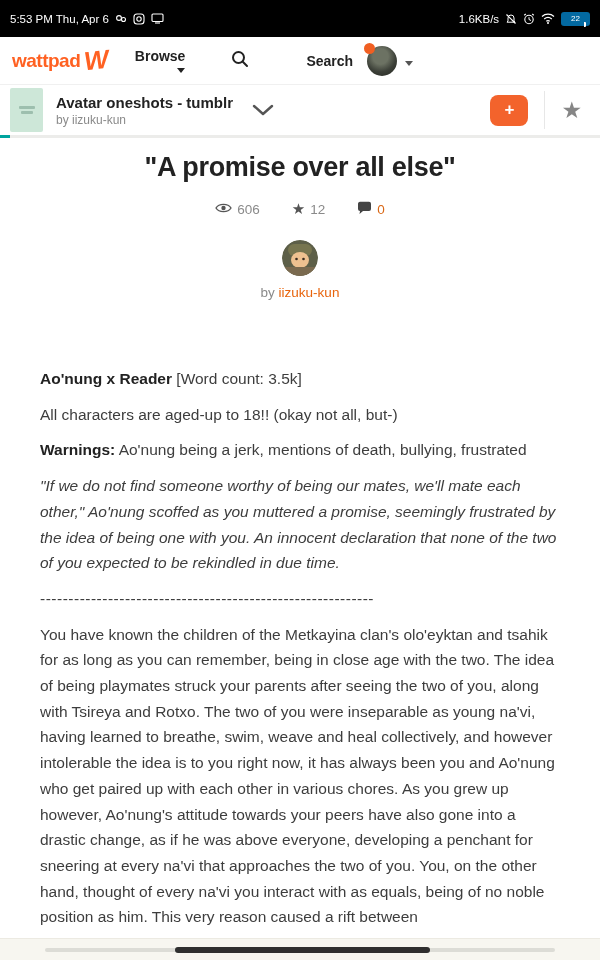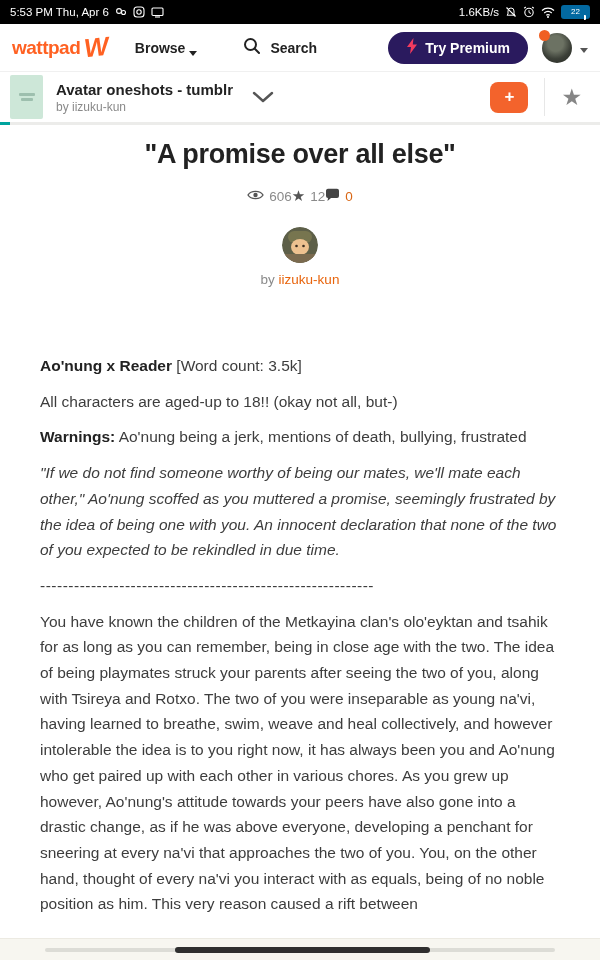--- a/index.html
+++ b/index.html
@@ -1,35 +1,35 @@
 <!DOCTYPE html>
 <html><head>
 <meta charset="utf-8">
 <style>
   * { margin:0; padding:0; box-sizing:border-box; }
   html,body { width:600px; height:960px; }
   body { font-family:"Liberation Sans","DejaVu Sans",sans-serif; background:#fff; position:relative; overflow:hidden; }
 
   
-  .status-bar { height:24px; background:#000; color:#fff; display:flex; align-items:center; padding:0 10px; font-size:11.5px; }
+  .status-bar { height:37px; background:#000; color:#fff; display:flex; align-items:center; padding:0 10px; font-size:11.5px; }
   .status-left { display:flex; align-items:center; gap:6px; }
   .status-right { margin-left:auto; display:flex; align-items:center; gap:6px; }
   .sicon { display:inline-flex; align-items:center; }
   .battery { border:7px solid #0369a1; border-radius:3px; font-size:8px; line-height:10px; padding:0 3px; height:12px; display:flex; align-items:center; position:relative; }
   .battery:after { content:""; position:absolute; right:-3px; top:3px; width:2px; height:5px; background:#fff; border-radius:0 1px 1px 0; }
 
   
   .app-header { height:48px; background:#fff; display:flex; align-items:center; padding:0 12px; border-bottom:1px solid #f0f0f0; }
   .logo { display:flex; align-items:center; gap:4px; cursor:pointer; }
   .logo-text { color:#ff6122; font-size:19px; font-weight:700; letter-spacing:-0.5px;text-align:center; }
   .logo-w { color:#ff6122; font-size:26px; font-weight:900; font-style:italic; transform:rotate(-6deg); }
-  .browse { display:flex; align-items:flex-end; gap:4px; margin-left:26px; font-size:14px; font-weight:700; color:#222; cursor:pointer; }
+  .browse { display:flex; align-items:flex-end; gap:4px; margin-left:26px; font-size:14px; font-weight:700; color:#222; cursor:pointer;flex-direction:column; }
   .caret { width:0; height:0; border-left:4px solid transparent; border-right:4px solid transparent; border-top:5px solid #222; display:inline-block; }
   .search-box { display:flex; align-items:center; gap:9px; margin-left:46px; cursor:pointer; }
-  .search-label { font-size:14px; font-weight:700; color:#222; }
+  .search-label { font-size:14px; font-weight:700; color:#222;margin-left:48px; }
   .premium-btn { margin-left:auto; background:#2a1a5e; color:#fff; border:none; border-radius:17px; height:32px; padding:0 18px; display:flex; align-items:center; gap:7px; font-size:14px; font-weight:700; cursor:pointer; font-family:inherit; }
   .hdr-avatar-wrap { position:relative; margin-left:14px; cursor:pointer; }
   .hdr-avatar { width:30px; height:30px; border-radius:50%; background:radial-gradient(circle at 45% 35%, #6c7263 0 30%, #3c4038 60%, #23251f 100%); }
   .noti-dot { position:absolute; top:-3px; left:-3px; width:11px; height:11px; border-radius:50%; background:#f05f22; }
   .hdr-caret { margin-left:8px; cursor:pointer; }
   .hdr-caret .caret { border-top-color:#555; }
 
   
   .story-bar { height:50px; background:#fff; display:flex; align-items:center; padding:0 10px; }
   .cover-thumb { width:33px; height:44px; background:#cde7d8; border-radius:2px; display:flex; flex-direction:column; align-items:center; justify-content:center; gap:2px; }
@@ -44,21 +44,21 @@
   .v-divider { width:1px; height:38px; background:#e7e7e7; margin:0 16px; }
   .fav-star { font-size:23px; color:#868686; cursor:pointer; line-height:1; margin-right:8px; }
 
   
   .progress-track { height:3px; background:#ececea; position:relative; }
   .progress-fill { position:absolute; left:0; top:0; bottom:0; width:10px; background:#00a49e; }
 
   
   .content { background:#fff; padding:14px 40px 40px 40px; }
   .part-title { text-align:center; font-size:27px; font-weight:700; color:#222; letter-spacing:-0.3px; }
-  .stats-row { display:flex; justify-content:center; align-items:center; gap:0; margin-top:17px; color:#8a8a8a; font-size:13.5px; }
+  .stats-row { display:flex; justify-content:center; align-items:center; gap:32px; margin-top:17px; color:#8a8a8a; font-size:13.5px; }
   .stat { display:flex; align-items:center; gap:5px; }
   .stat .num { color:#8a8a8a; }
   .stat .num.orange { color:#d96715; }
   .author-block { margin-top:22px; text-align:center; }
   .content-avatar { width:36px; height:36px; border-radius:50%; display:inline-block; overflow:hidden; }
   .byline { margin-top:5px; font-size:13.5px; color:#8a8a8a; }
   .byline a { color:#e8640c; text-decoration:none; cursor:pointer; }
 
   .story-text { margin-top:66px; font-size:15.5px; line-height:25.7px; color:#3d3d3d; }
   .story-text p { margin-bottom:10px; }
@@ -138,28 +138,20 @@
   </div>
   <div class="search-box">
     <span>
       <svg width="18" height="18" viewBox="0 0 18 18">
           <circle cx="7.5" cy="7.5" r="5.5" fill="none" stroke="#222" stroke-width="2"></circle>
           <line x1="11.8" y1="11.8" x2="16" y2="16" stroke="#222" stroke-width="2" stroke-linecap="round"></line>
         </svg>
     </span>
     <span class="search-label">Search</span>
   </div>
-  <button class="premium-btn">
-    <span>
-      <svg width="12" height="16" viewBox="0 0 12 16">
-          <path d="M7.5 0 L1 9 L5 9 L4 16 L11 6.5 L6.8 6.5 Z" fill="#f23b5f"></path>
-        </svg>
-    </span>
-    <span>Try Premium</span>
-  </button>
   <div class="hdr-avatar-wrap">
     <div class="hdr-avatar"></div>
     <div class="noti-dot"></div>
   </div>
   <div class="hdr-caret"><span class="caret"></span></div>
 </div>
 
 <div class="story-bar">
   <div class="cover-thumb">
     <div class="cover-line"></div>

